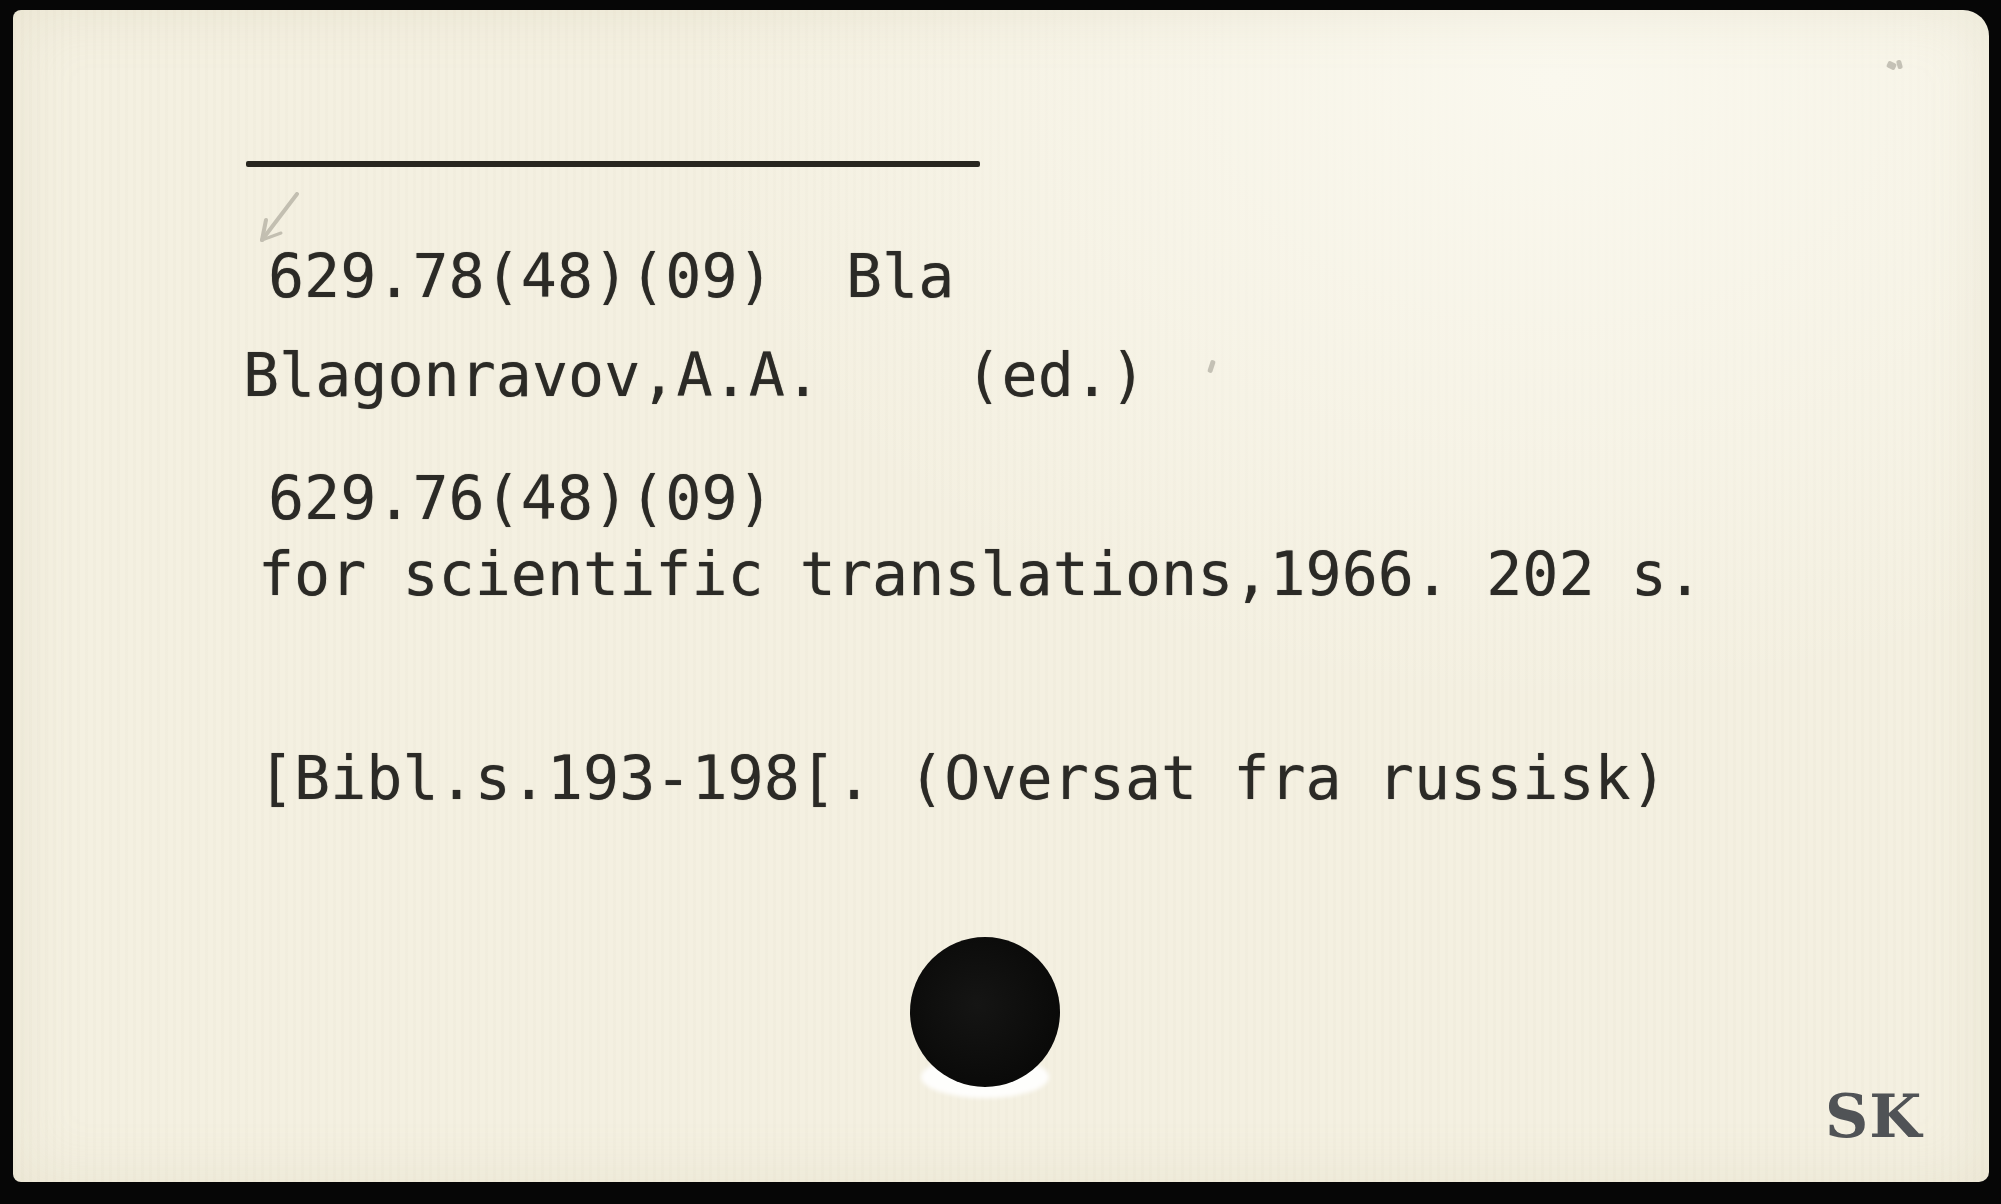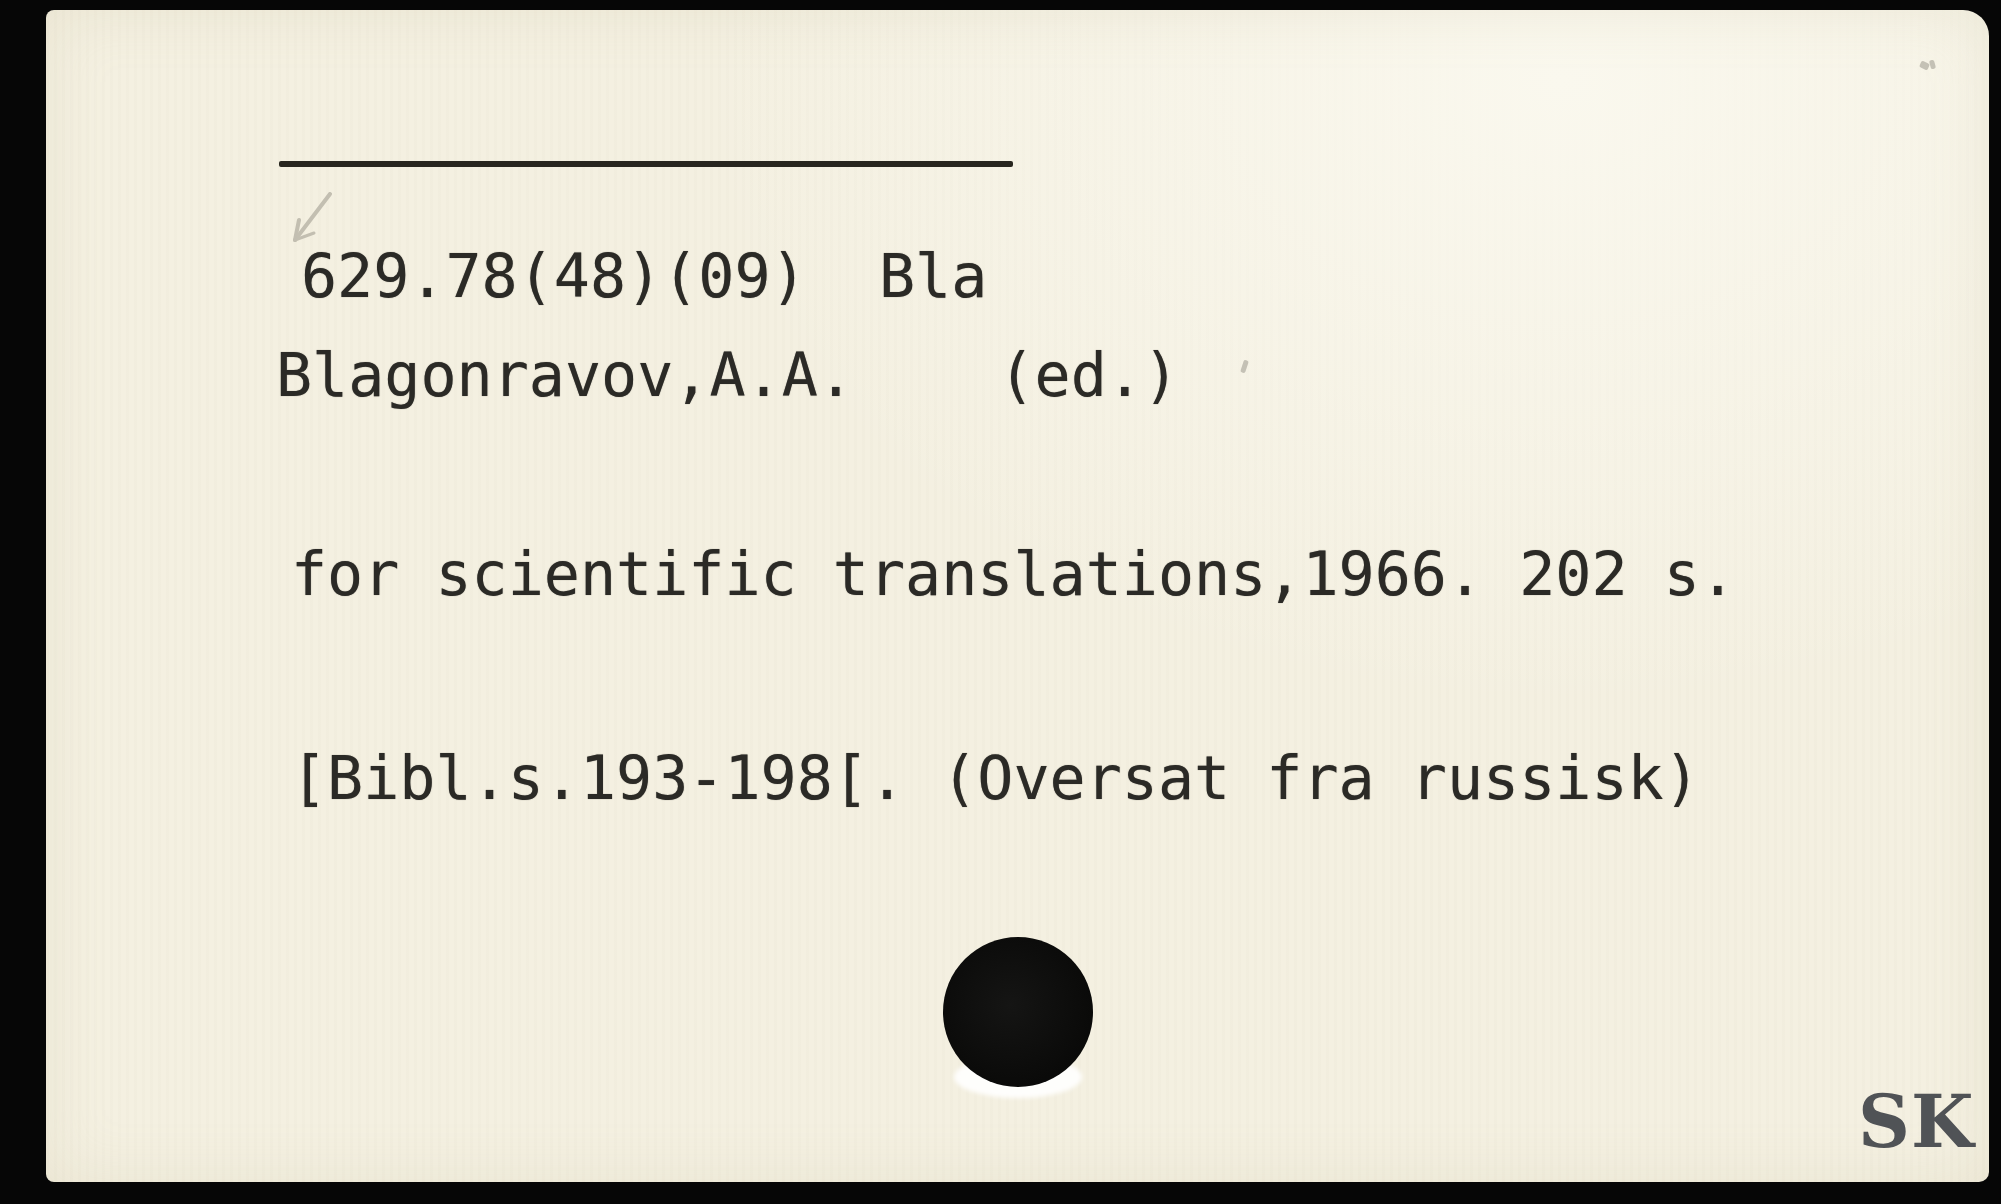--- a/index.html
+++ b/index.html
@@ -16,21 +16,20 @@
     left: 13px;
     top: 10px;
     right: 12px;
     bottom: 22px;
     background:
       radial-gradient(ellipse at 78% 6%, #faf8ee 0%, rgba(250,248,238,0) 40%),
       repeating-linear-gradient(90deg, rgba(120,110,80,0.02) 0 3px, rgba(0,0,0,0) 3px 8px),
       #f4f0e1;
     border-radius: 8px 26px 10px 8px;
     box-shadow: inset 0 0 60px rgba(190,180,140,0.18);
-    margin-left: 33px;
   }
   .typetext {
     position: absolute;
     color: #2b2a26;
     font-size: 60px;
     white-space: pre;
     text-shadow: 0 0 1px rgba(40,38,32,0.55);
     letter-spacing: 0px;
   }
   .cls-block {
@@ -81,21 +80,21 @@
     height: 150px;
     border-radius: 50%;
     background: radial-gradient(circle at 45% 45%, #151514 0%, #0a0a09 70%);
   }
   .library-stamp {
     position: absolute;
     left: 1812px;
     top: 1076px;
     font-family: "DejaVu Serif", "Liberation Serif", serif;
     font-weight: bold;
-    font-size: 72px;
+    font-size: 60px;
     line-height: 1;
     color: #43464b;
     letter-spacing: 1px;
     opacity: 0.92;
   }
   .speck {
     position: absolute;
     background: #9a978c;
     opacity: 0.55;
     border-radius: 2px;
@@ -104,20 +103,21 @@
   .speck-2 { left: 1884px; top: 50px; width: 5px; height: 9px; transform: rotate(-15deg); }
   .speck-3 { left: 1196px; top: 350px; width: 5px; height: 13px; transform: rotate(18deg); }
 </style>
 </head>
 <body>
 
 <div class="card">
 
   <div class="typetext cls-block">
     <div>629.78(48)(09)  Bla</div>
+    <div>629.76(48)(09)</div>
   </div>
 
   <div class="underline-rule"></div>
 
   <svg class="pencil-mark" width="52" height="62" viewBox="0 0 52 62">
     <line x1="44" y1="6" x2="9" y2="52" stroke="#b3afa2" stroke-width="4" stroke-linecap="round"></line>
     <line x1="9" y1="52" x2="13" y2="32" stroke="#b3afa2" stroke-width="4" stroke-linecap="round"></line>
     <line x1="9" y1="52" x2="28" y2="45" stroke="#b3afa2" stroke-width="3" stroke-linecap="round"></line>
   </svg>
 

